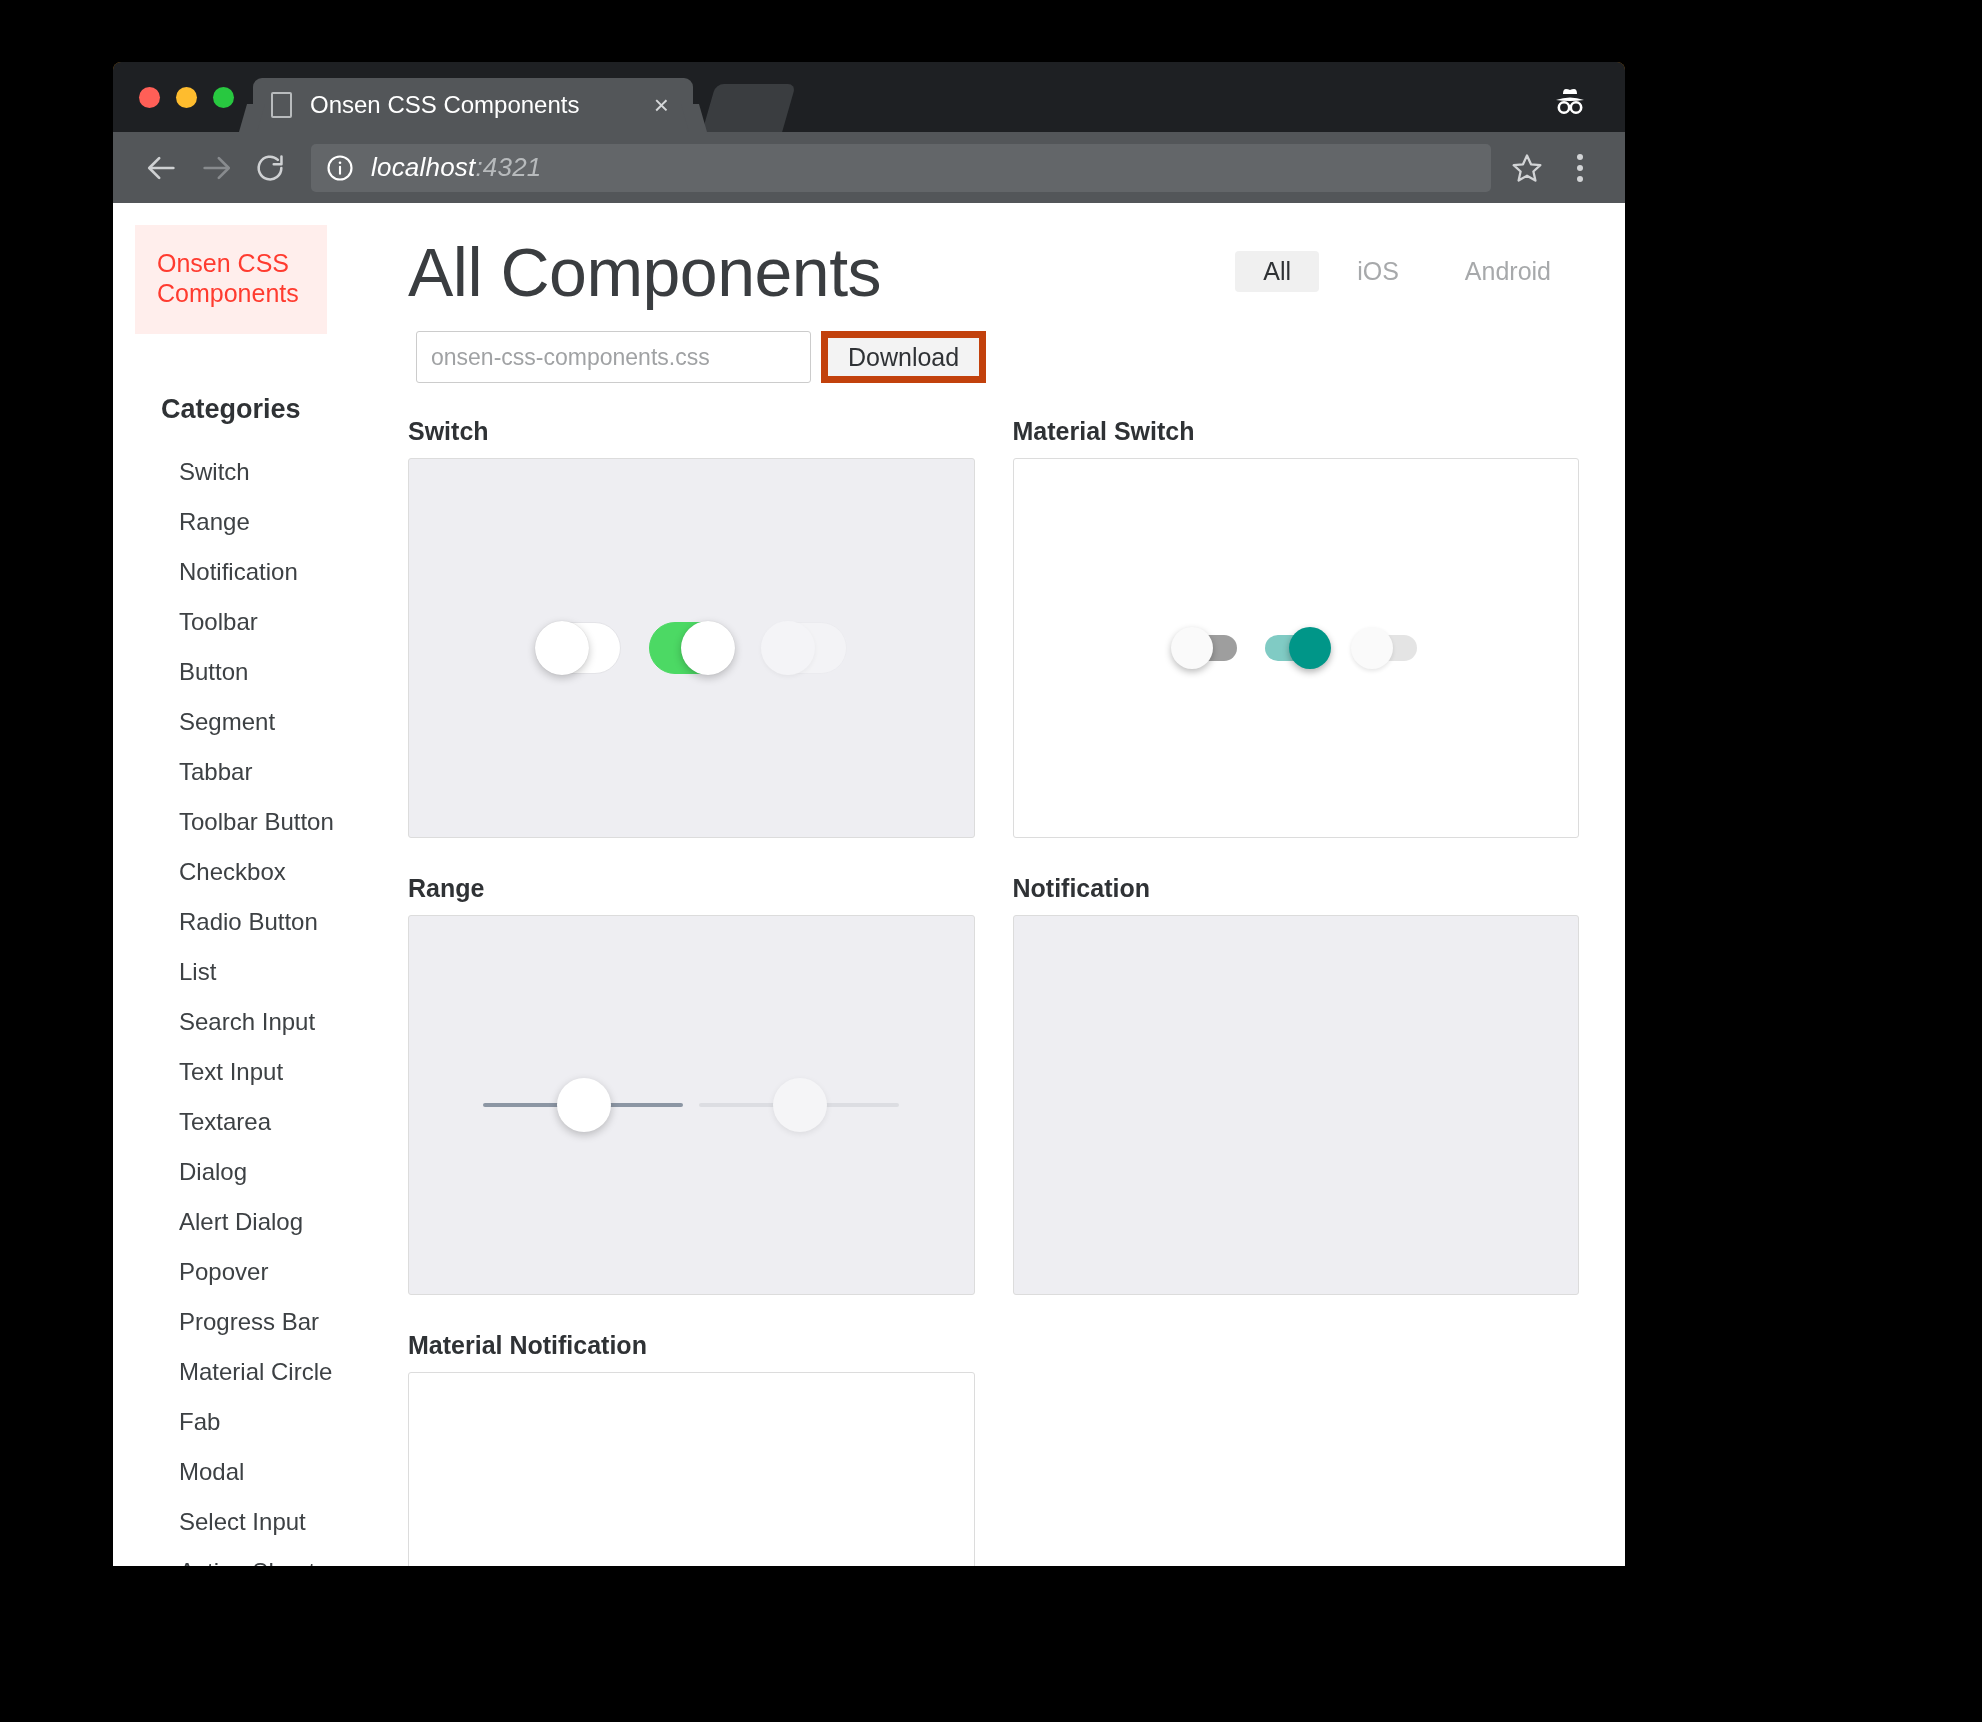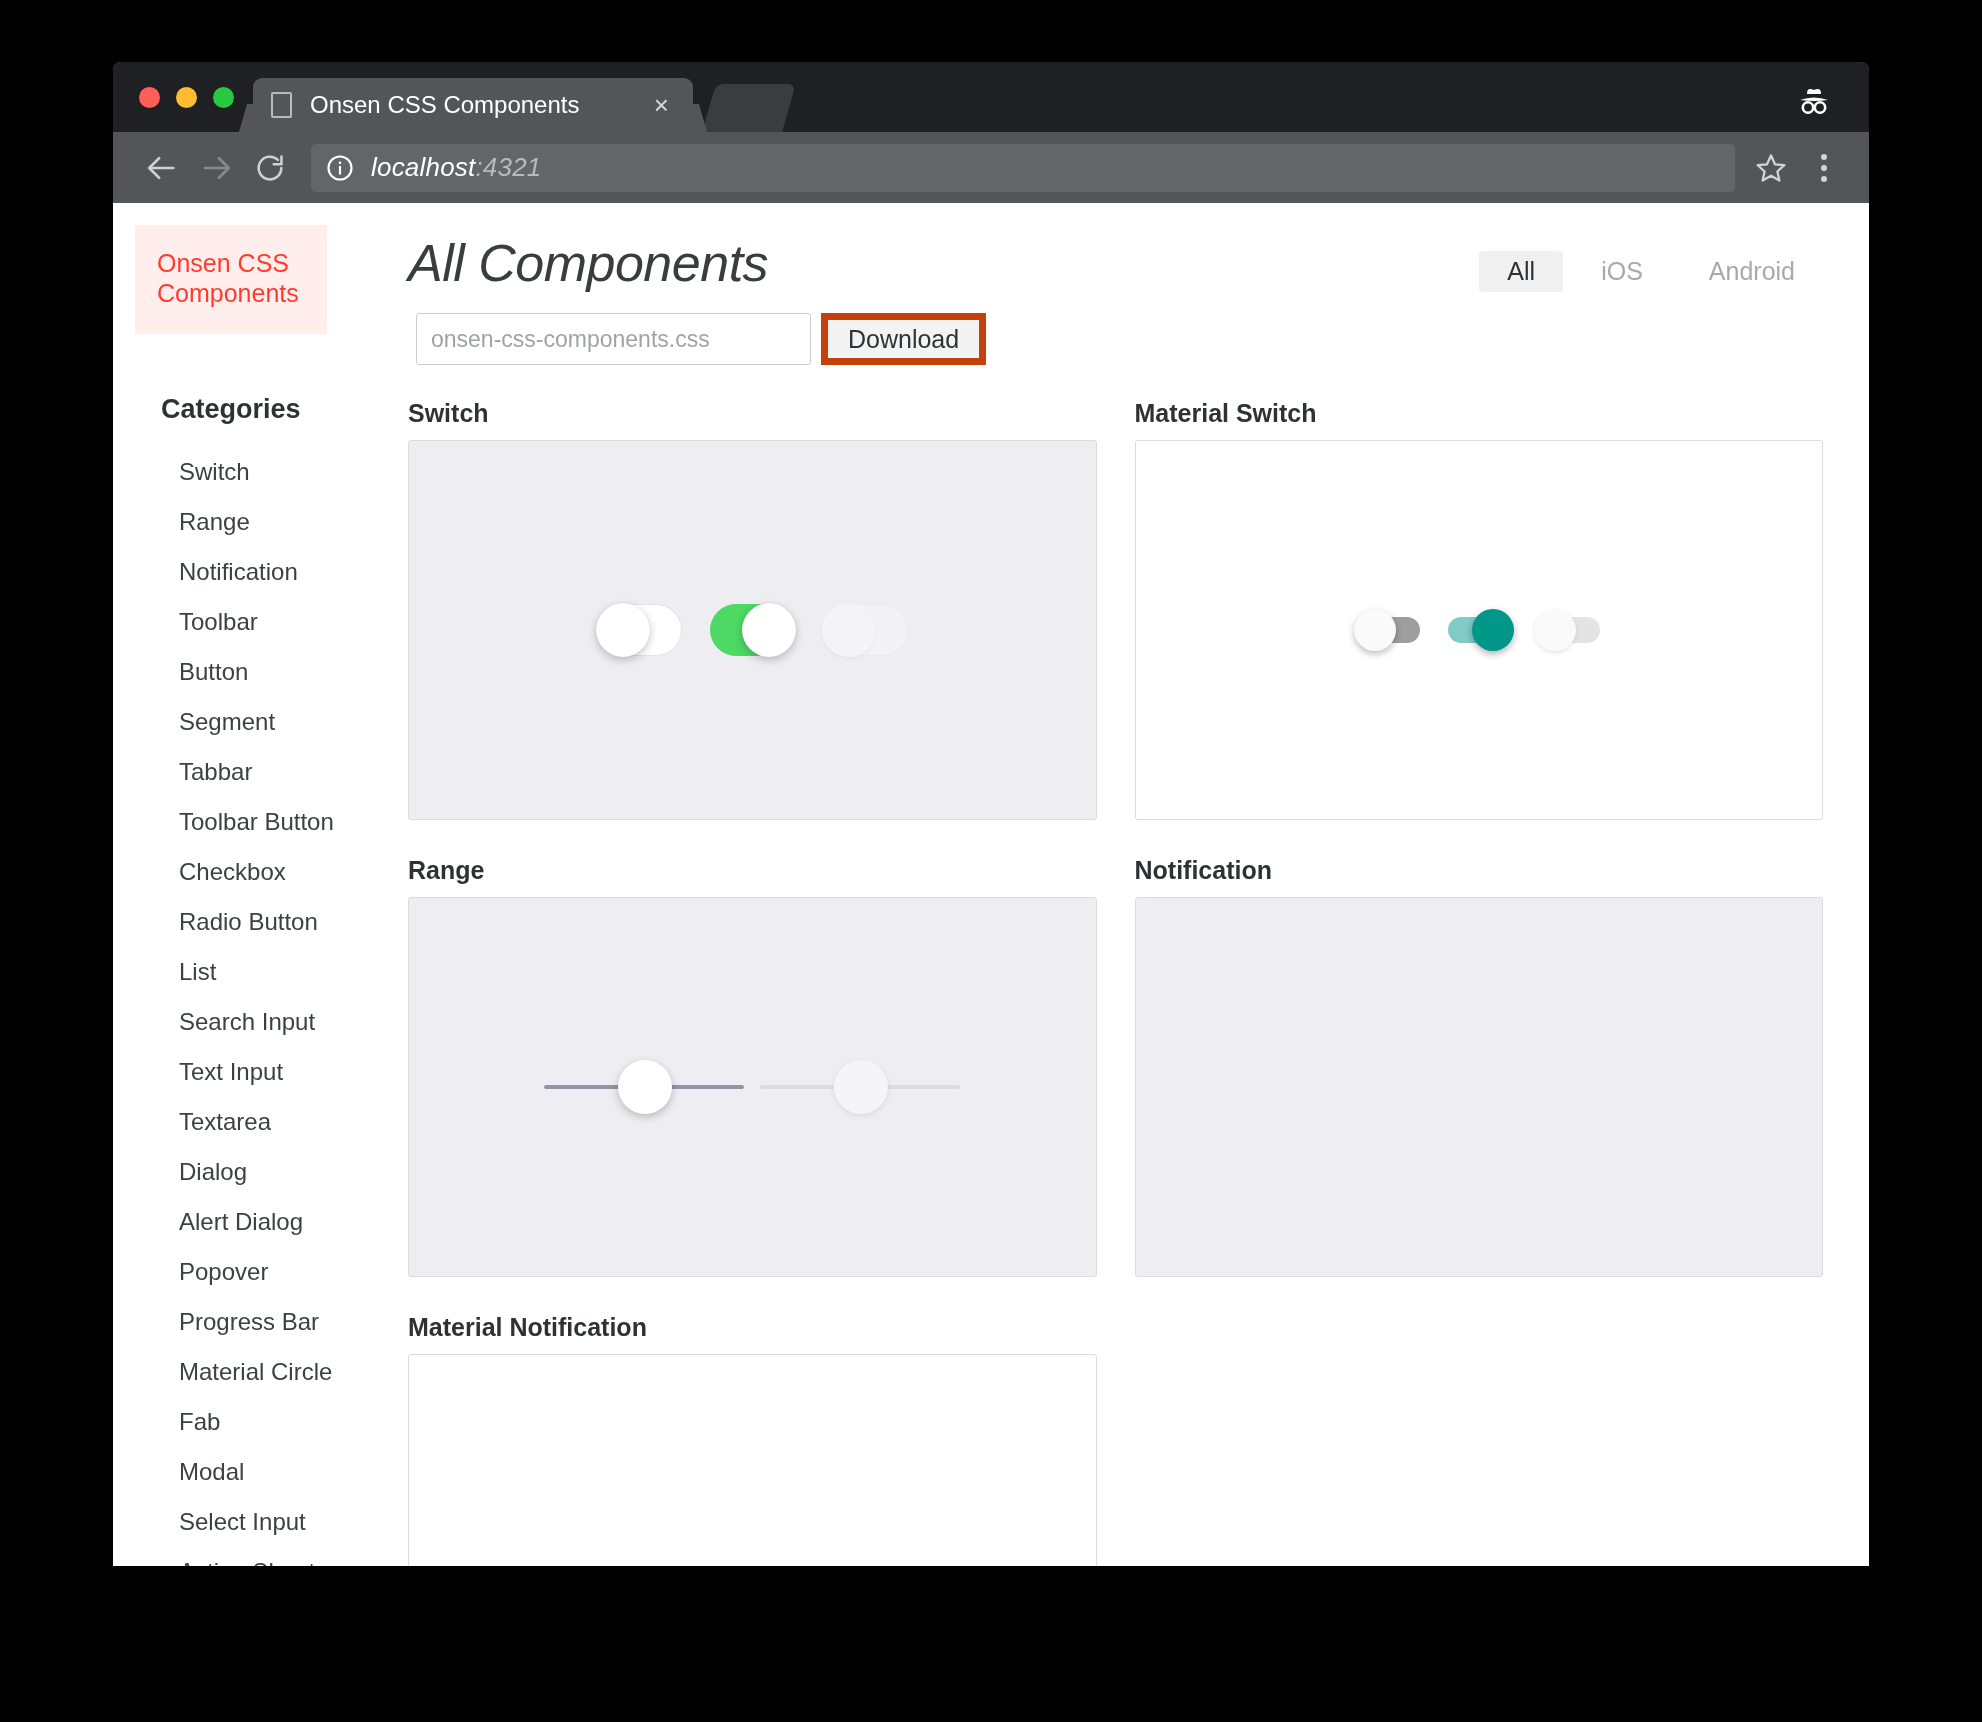--- a/index.html
+++ b/index.html
@@ -7,21 +7,21 @@
     width: 1982px; height: 1722px;
     background: #000;
     font-family: "Liberation Sans", sans-serif;
     overflow: hidden;
   }
 
   
   .browser-window {
     position: absolute;
     left: 113px; top: 62px;
-    width: 1756px; height: 1504px;
+    width: 1512px; height: 1504px;
     border-radius: 8px 8px 0 0;
     overflow: hidden;
     background: #a16207;
     box-shadow: 0 10px 40px rgba(0,0,0,.55);
   }
 
   
   .tab-strip {
     position: relative;
     height: 70px;
@@ -180,25 +180,24 @@
     padding: 30px 46px 0 40px;
     overflow: hidden;
     position: relative;
   }
   .main-head {
     display: flex;
     align-items: flex-start;
     justify-content: space-between;
   }
   .page-title {
-    font-size: 52px;
+    font-size: 68px;
     font-weight: normal;
     color: #3a3d40;
     letter-spacing: -.5px;
-    font-style: italic;
   }
   .platform-tabs {
     display: flex;
     gap: 10px;
     margin-top: 18px;
   }
   .ptab {
     font-size: 25px;
     color: #a7a9ab;
     padding: 6px 28px;

